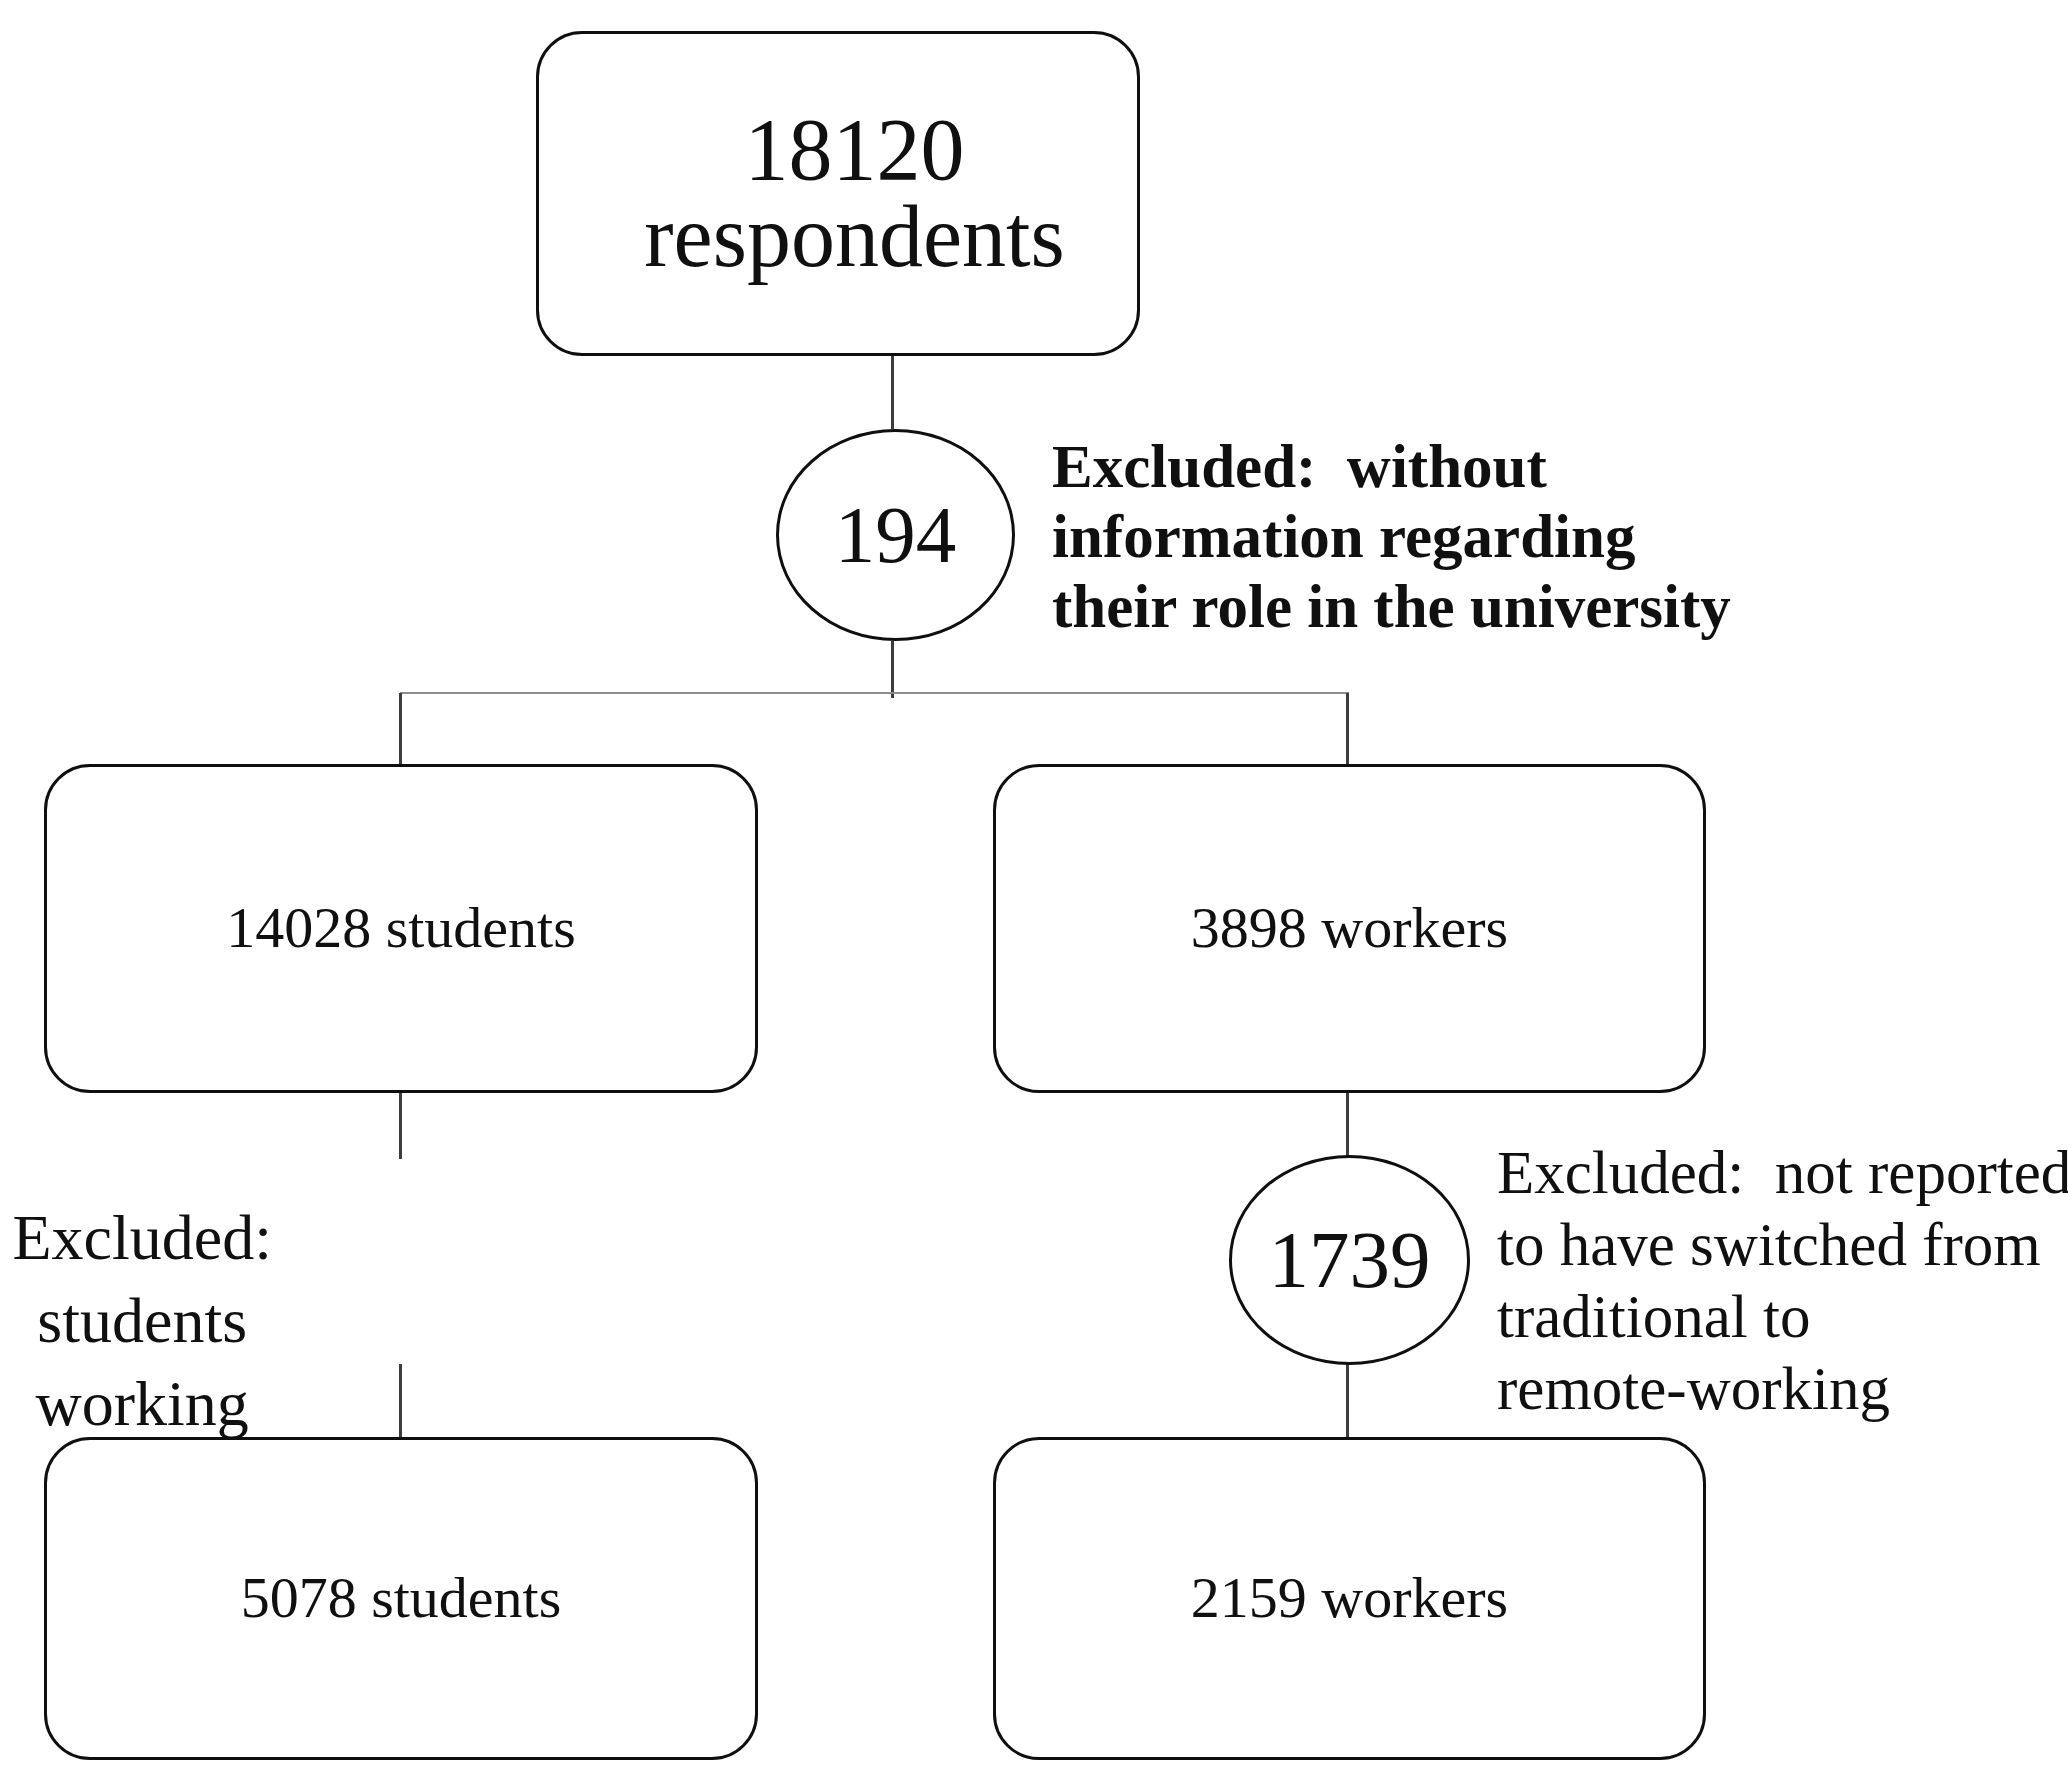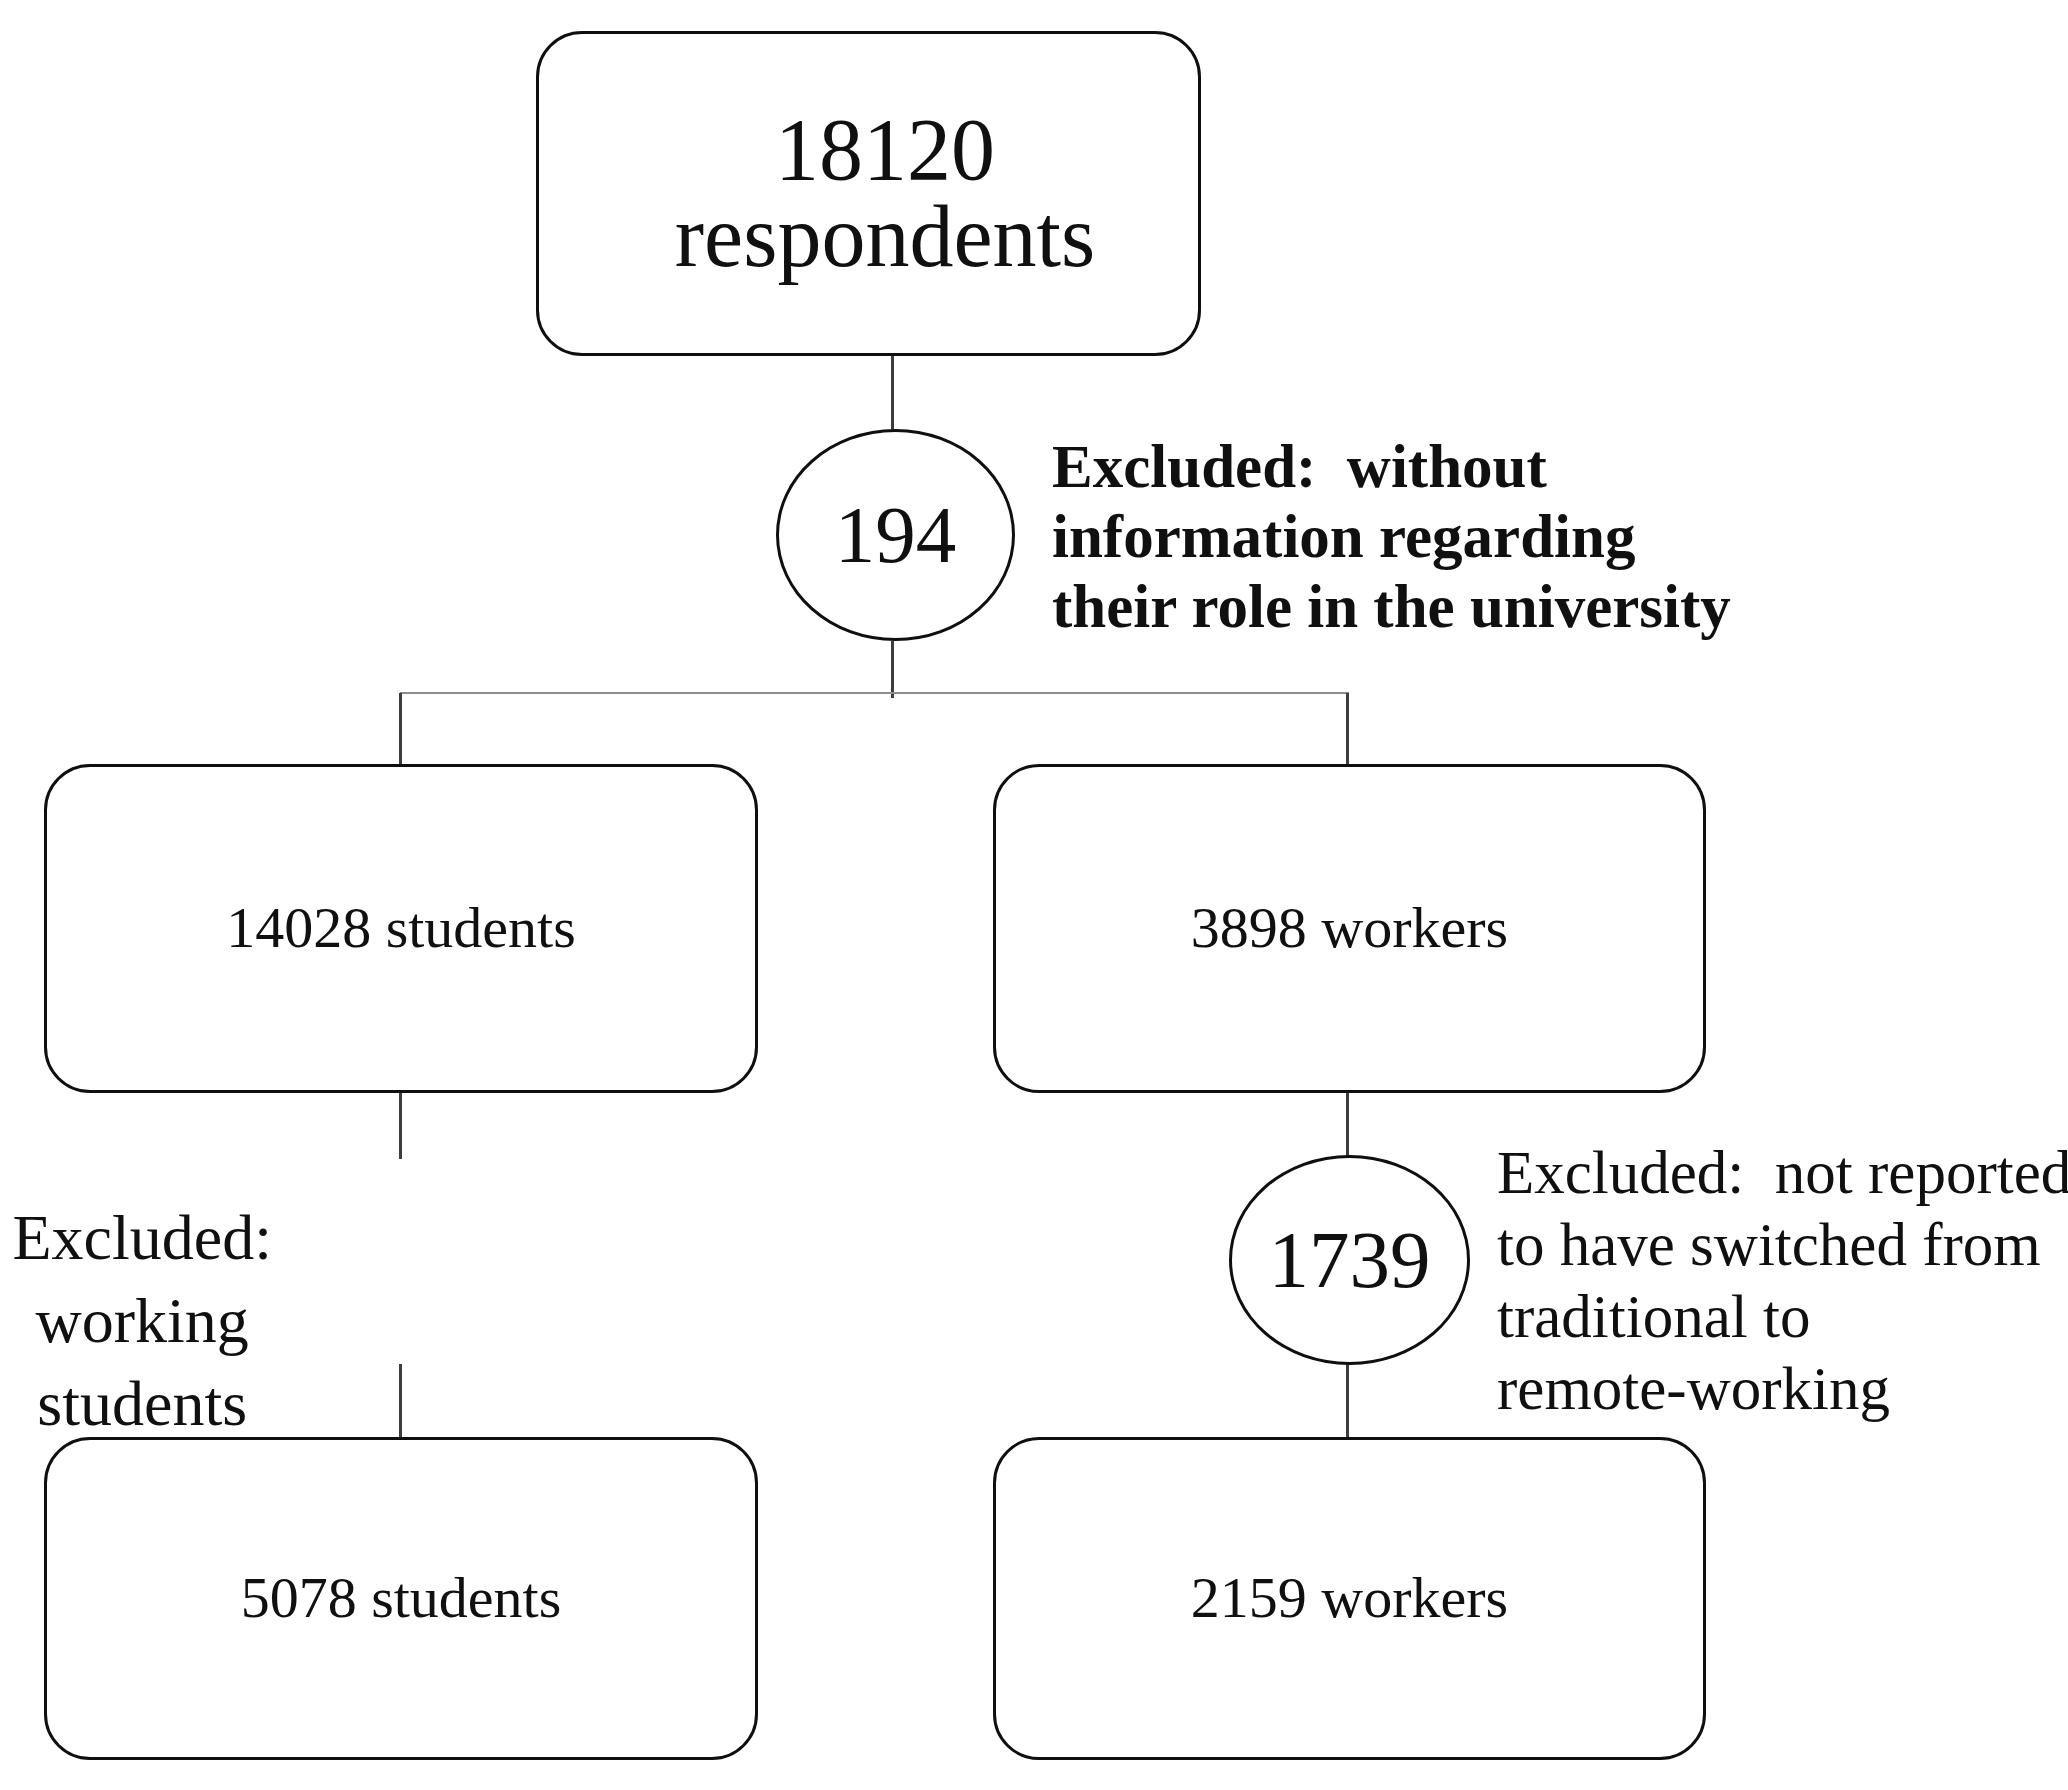--- a/index.html
+++ b/index.html
@@ -44,21 +44,21 @@
 
   .note { position: absolute; }
   .note div { white-space: pre-wrap; }
   .note.left-align { text-align: left; font-size: 61px; line-height: 70px; }
   .note.center-align { text-align: center; font-size: 64px; line-height: 83px; }
 
   #note-excluded-role { left: 1052px; top: 432px; width: 716px; font-weight: bold; }
   #note-excluded-working { left: 9.2px; top: 1196px; width: 266px; }
   #note-excluded-switch { left: 1497px; top: 1137px; width: 597px; line-height: 72px; }
 
-  #box-respondents { left: 536px; top: 31px;  width: 665px; height: 325px; }
+  #box-respondents { left: 536px; top: 31px;  width: 604px; height: 325px; }
   #box-students    { left: 44px;  top: 764px; width: 714px; height: 329px; }
   #box-workers     { left: 993px; top: 764px; width: 713px; height: 329px; }
   #box-students-final { left: 44px;  top: 1437px; width: 714px; height: 323px; }
   #box-workers-final  { left: 993px; top: 1437px; width: 713px; height: 323px; }
 
   #circle-194  { left: 776px;  top: 429px;  width: 239px; height: 212px; }
   #circle-4464 { left: 284px;  top: 1157px; width: 235px; height: 208px; }
   #circle-1739 { left: 1229px; top: 1155px; width: 241px; height: 210px; }
 
   #conn-top-to-circle    { left: 891px; top: 356px;  height: 73px; }
@@ -104,22 +104,22 @@
 
   <div class="box" id="box-students">
     <div>14028 students</div>
   </div>
   <div class="box" id="box-workers">
     <div>3898 workers</div>
   </div>
 
   <div class="note center-align" id="note-excluded-working">
     <div>Excluded:</div>
+    <div>students</div>
     <div>working</div>
-    <div>students</div>
   </div>
 
   <div class="circle" id="circle-1739">
     <span>1739</span>
   </div>
   <div class="note left-align" id="note-excluded-switch">
     <div>Excluded:  not reported</div>
     <div>to have switched from</div>
     <div>traditional to</div>
     <div>remote-working</div>

